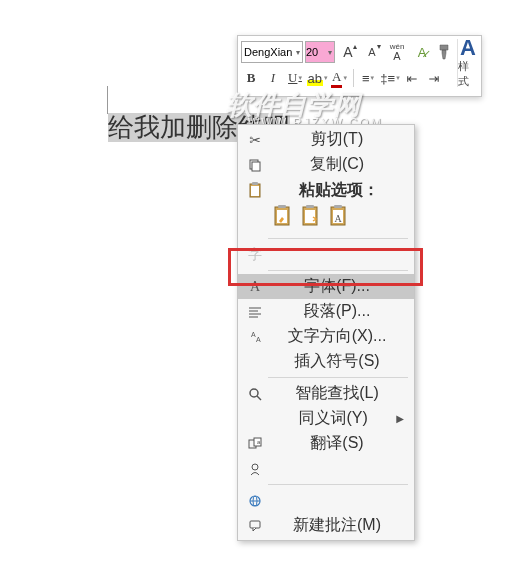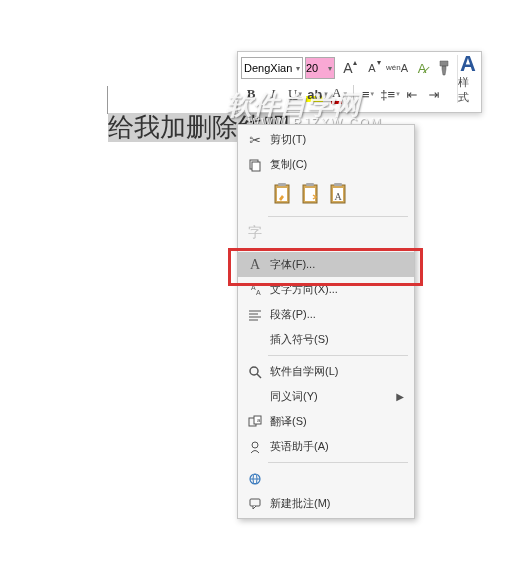--- a/index.html
+++ b/index.html
@@ -9,21 +9,21 @@
       background: #fff;
       font-family: "Microsoft YaHei", "SimSun", sans-serif;
       font-size: 12px;
       position: relative;
       overflow: hidden;
     }
     
     
     .mini-toolbar {
       position: absolute;
-      top: 51px;
+      top: 35px;
       left: 237px;
       width: 245px;
       height: 62px;
       background: #fff;
       border: 1px solid #c5c5c5;
       box-shadow: 0 2px 6px rgba(0,0,0,0.2);
       padding: 3px;
     }
     .toolbar-row {
       display: flex;
@@ -64,21 +64,21 @@
       font-size: 13px;
       color: #444;
       position: relative;
     }
     .tb-btn.grow { font-size: 14px; }
     .tb-btn sup { font-size: 8px; position: absolute; top: 1px; right: 2px; }
     .wen-btn {
       width: 24px;
       height: 22px;
       display: flex;
-      flex-direction: row;
+      flex-direction: column;
       align-items: center;
       justify-content: center;
       font-size: 9px;
       color: #444;
       line-height: 1;
     }
     .brush-btn {
       width: 20px;
       height: 22px;
       display: flex;
@@ -103,21 +103,20 @@
       font-weight: bold;
       line-height: 1;
     }
     .toolbar-row2 .tb-btn { width: 20px; }
     .bold { font-weight: bold; font-family: "Times New Roman"; }
     .italic { font-style: italic; font-family: "Times New Roman"; }
     .underline { text-decoration: underline; font-family: "Times New Roman"; }
     .highlight-a {
       background: linear-gradient(to bottom, transparent 60%, #ffff00 60%);
       padding: 0 1px;
-      font-weight: bold;
     }
     .font-color {
       border-bottom: 3px solid #c00000;
       padding: 0 1px;
       font-family: "Times New Roman";
     }
     .sep { width: 1px; height: 18px; background: #d0d0d0; margin: 0 2px; }
     
     
     .doc-text {
@@ -171,23 +170,24 @@
     .menu-icon {
       width: 22px;
       display: flex;
       align-items: center;
       justify-content: center;
       font-size: 14px;
       color: #555;
     }
     .menu-label {
       flex: 1;
-      font-size: 11px;
+      font-size: 16px;
       color: #333;
       padding-left: 4px;
+      text-align: center;
     }
     .menu-item.disabled .menu-label { color: #a0a0a0; }
     .menu-item.disabled .menu-icon { color: #c0c0c0; }
     .submenu-arrow {
       font-size: 10px;
       color: #555;
     }
     .menu-sep {
       height: 1px;
       background: #d5d5d5;
@@ -331,20 +331,30 @@
   <div class="menu-item">
     <span class="menu-icon">
       <svg width="14" height="14" viewBox="0 0 14 14">
           <rect x="2" y="2" width="8" height="9" fill="none" stroke="#555"></rect>
           <rect x="4" y="4" width="8" height="9" fill="#fff" stroke="#555"></rect>
         </svg>
     </span>
     <span class="menu-label">复制(C)</span>
   </div>
   <div class="paste-section">
+    <div class="paste-header">
+      <span class="menu-icon">
+        <svg width="14" height="16" viewBox="0 0 14 16">
+            <rect x="2" y="2" width="10" height="13" fill="#d4a95a" stroke="#8a6a2a"></rect>
+            <rect x="4" y="0" width="6" height="3" rx="1" fill="#aaa"></rect>
+            <rect x="3" y="4" width="8" height="10" fill="#fff"></rect>
+          </svg>
+      </span>
+      <span class="menu-label">粘贴选项：</span>
+    </div>
     <div class="paste-icons">
       <div class="paste-icon">
         <svg class="clipboard-svg" viewBox="0 0 18 22">
             <rect x="2" y="2" width="14" height="18" fill="#d4a95a" stroke="#8a6a2a"></rect>
             <rect x="5" y="0" width="8" height="3" rx="1" fill="#aaa"></rect>
             <rect x="4" y="5" width="10" height="13" fill="#fff"></rect>
             <path d="M6 16 l3-4 l2 2 l-3 4" fill="#e8a23a"></path>
           </svg>
       </div>
       <div class="paste-icon">
@@ -369,51 +379,51 @@
   <div class="menu-item disabled">
     <span class="menu-icon">字</span>
   </div>
   <div class="menu-sep"></div>
   <div class="menu-item hover">
     <span class="menu-icon" style="font-family:serif;">A</span>
     <span class="menu-label">字体(F)...</span>
   </div>
   <div class="menu-item">
     <span class="menu-icon">
-      <svg width="14" height="14" viewBox="0 0 14 14">
-          <text x="3" y="7" font-size="7" fill="#555">A</text>
-          <text x="8" y="12" font-size="7" fill="#555">A</text>
-        </svg>
-    </span>
-    <span class="menu-label">文字方向(X)...</span>
-  </div>
-  <div class="menu-item">
-    <span class="menu-icon">
       <svg width="14" height="12" viewBox="0 0 14 12">
           <line x1="1" y1="2" x2="13" y2="2" stroke="#555"></line>
           <line x1="1" y1="5" x2="10" y2="5" stroke="#555"></line>
           <line x1="1" y1="8" x2="13" y2="8" stroke="#555"></line>
           <line x1="1" y1="11" x2="10" y2="11" stroke="#555"></line>
         </svg>
     </span>
     <span class="menu-label">段落(P)...</span>
   </div>
   <div class="menu-item">
+    <span class="menu-icon">
+      <svg width="14" height="14" viewBox="0 0 14 14">
+          <text x="3" y="7" font-size="7" fill="#555">A</text>
+          <text x="8" y="12" font-size="7" fill="#555">A</text>
+        </svg>
+    </span>
+    <span class="menu-label">文字方向(X)...</span>
+  </div>
+  <div class="menu-item">
     <span class="menu-icon"></span>
     <span class="menu-label">插入符号(S)</span>
   </div>
   <div class="menu-sep"></div>
   <div class="menu-item">
     <span class="menu-icon">
       <svg width="14" height="14" viewBox="0 0 14 14">
           <circle cx="6" cy="6" r="4" fill="none" stroke="#555" stroke-width="1.5"></circle>
           <line x1="9" y1="9" x2="13" y2="13" stroke="#555" stroke-width="1.5"></line>
         </svg>
     </span>
-    <span class="menu-label">软件自学网(L)</span>
+    <span class="menu-label">智能查找(L)</span>
   </div>
   <div class="menu-item">
     <span class="menu-icon"></span>
     <span class="menu-label">同义词(Y)</span>
     <span class="submenu-arrow">▶</span>
   </div>
   <div class="menu-item">
     <span class="menu-icon">
       <svg width="14" height="14" viewBox="0 0 14 14">
           <rect x="1" y="3" width="7" height="8" fill="none" stroke="#555"></rect>
@@ -423,21 +433,20 @@
     </span>
     <span class="menu-label">翻译(S)</span>
   </div>
   <div class="menu-item">
     <span class="menu-icon">
       <svg width="14" height="14" viewBox="0 0 14 14">
           <circle cx="7" cy="5" r="3" fill="none" stroke="#555"></circle>
           <path d="M3 13 q4-5 8 0" fill="none" stroke="#555"></path>
         </svg>
     </span>
-    <span class="menu-label">英语助手(A)</span>
   </div>
   <div class="menu-sep"></div>
   <div class="menu-item">
     <span class="menu-icon">
       <svg width="14" height="14" viewBox="0 0 14 14">
           <circle cx="7" cy="7" r="5" fill="none" stroke="#3a7abd" stroke-width="1.2"></circle>
           <ellipse cx="7" cy="7" rx="2" ry="5" fill="none" stroke="#3a7abd" stroke-width="1"></ellipse>
           <line x1="2" y1="7" x2="12" y2="7" stroke="#3a7abd"></line>
         </svg>
     </span>

